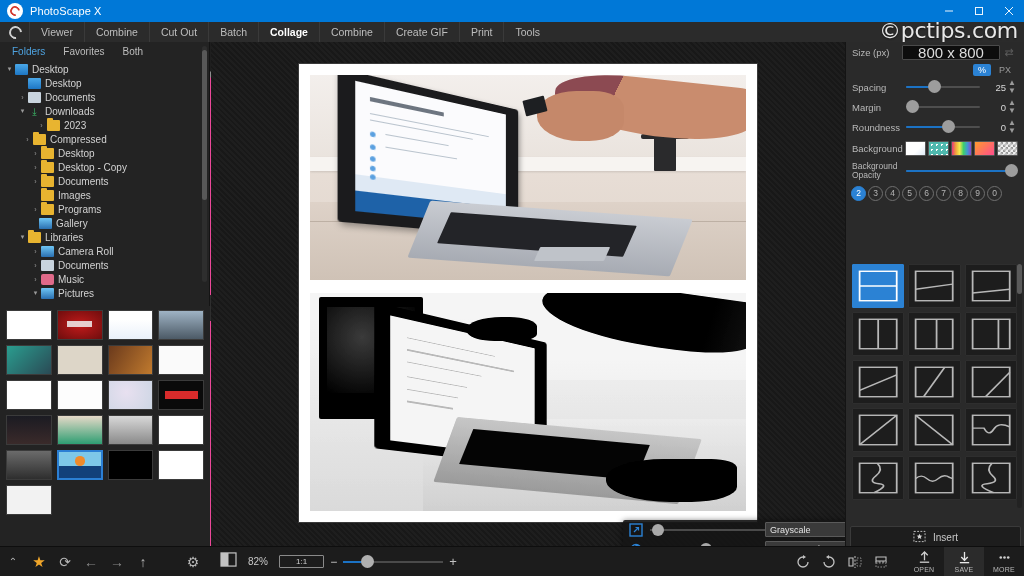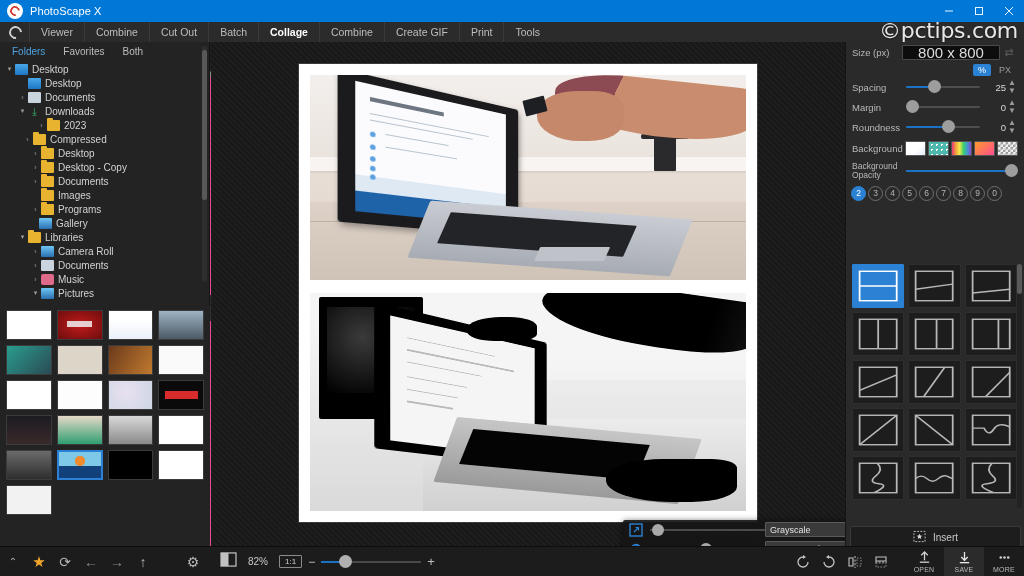--- a/index.html
+++ b/index.html
@@ -293,21 +293,21 @@
   
   .bottombar {
     position: absolute; left: 0; bottom: 0; width: 1024px; height: 30px;
     background: #1c1c1c; border-top: 1px solid #0e0e0e;
     display: flex; align-items: center;
   }
   .bb-ico { width: 26px; height: 30px; display: flex; align-items: center; justify-content: center; color: #b5b5b5; }
   .bb-ico.star { color: #f0a62a; font-size: 15px; }
   .zoom-wrap { display: flex; align-items: center; gap: 6px; margin-left: 14px; }
   .zoom-txt { font-size: 10px; color: #c8c8c8; width: 30px; text-align: center; }
-  .ratio { border: 1px solid #8a8a8a; color: #d0d0d0; font-size: 8px; padding: 1px 5px; border-radius: 1px; }
+  .ratio { border: 1px solid #8a8a8a; color: #d0d0d0; font-size: 8px; padding: 1px 16px; border-radius: 1px; }
   .zslider { position: relative; width: 100px; height: 14px; }
   .zslider .t { position: absolute; top: 6px; left: 0; right: 0; height: 2px; background: #4a4a4a; }
   .zslider .f { position: absolute; top: 6px; left: 0; width: 24px; height: 2px; background: #1b72c4; }
   .zslider .k { position: absolute; top: 0; left: 18px; width: 13px; height: 13px; border-radius: 50%; background: #b0b0b0; }
   .bb-right { margin-left: auto; display: flex; align-items: center; height: 30px; }
   .bb-act { width: 40px; height: 30px; display: flex; flex-direction: column; align-items: center; justify-content: center; gap: 1px; }
   .bb-act .lb { font-size: 7px; color: #b8b8b8; letter-spacing: .2px; }
   .bb-act.save { background: #2b2b2b; }
   svg { overflow: visible; }
 </style>

